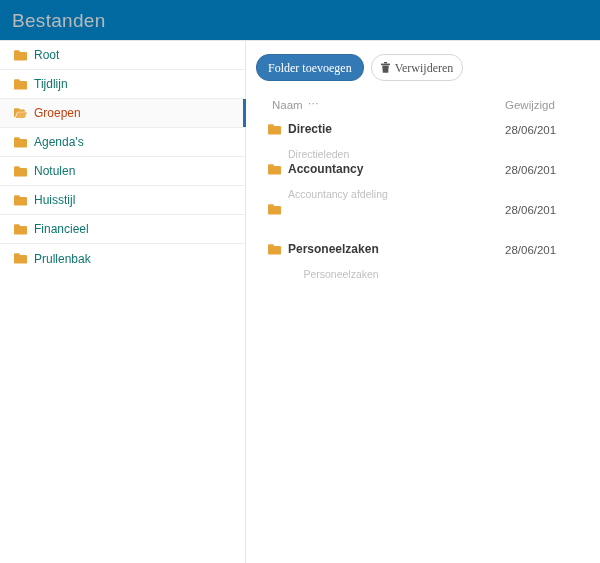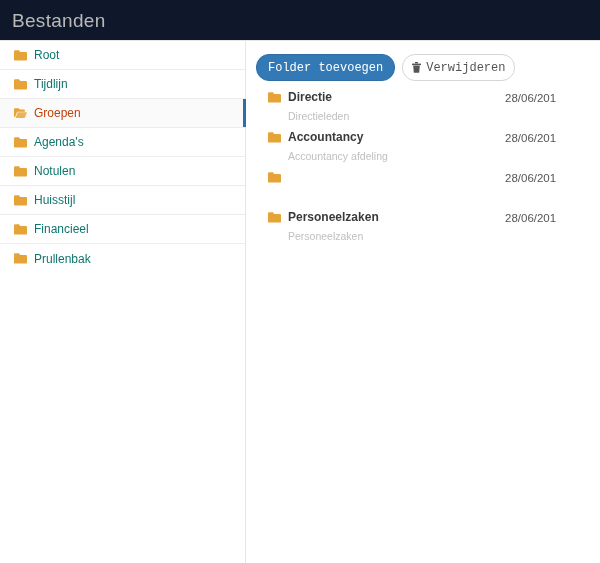--- a/index.html
+++ b/index.html
@@ -22,21 +22,21 @@
   }
 
   
   .page-header {
     height: 41px;
     box-sizing: border-box;
     border-bottom: 1px solid #e6e6e6;
     display: flex;
     align-items: center;
     padding-left: 12px;
-    background: #0f172a;
+    background: #0369a1;
   }
   .page-title {
     font-size: 19px;
     font-weight: 400;
     color: #b9b9b9;
     letter-spacing: 0.3px;
     line-height: 1;
   }
 
   
@@ -109,21 +109,21 @@
     padding: 13px 0 0 10px;
     overflow: hidden;
   }
   .toolbar {
     display: flex;
     align-items: flex-start;
     gap: 7px;
     height: 28px;
   }
   .btn {
-    font-family: Liberation Mono, monospace;
+    font-family: Liberation Serif, serif;
     font-size: 12px;
     line-height: 1;
     height: 27px;
     box-sizing: border-box;
     border-radius: 13px;
     display: inline-flex;
     align-items: center;
     justify-content: center;
     cursor: pointer;
     white-space: nowrap;
@@ -209,22 +209,23 @@
     font-size: 12px;
     color: #3a3a3a;
     font-weight: 700;
     display: block;
     line-height: 1.1;
   }
   .file-desc {
     font-size: 10.5px;
     color: #c0c0c0;
     display: block;
-    margin-top: 7px;
+    margin-top: 13px;
     line-height: 1.1;
+    text-align: right;
   }
   .file-date {
     flex: 0 0 auto;
     width: 95px;
     font-size: 11.5px;
     color: #555555;
     line-height: 1.1;
     padding-top: 1px;
     white-space: nowrap;
     overflow: hidden;
@@ -321,20 +322,27 @@
             <svg viewBox="0 0 9 11" xmlns="http://www.w3.org/2000/svg">
               <rect x="3" y="0" width="3" height="1.4" fill="#555"></rect>
               <rect x="0" y="1.6" width="9" height="1.5" fill="#555"></rect>
               <path d="M1.2 3.4 h6.6 l-0.6 7.3 h-5.4 z" fill="#555"></path>
             </svg>
           </span>
           <span>Verwijderen</span>
         </div>
       </div>
 
+      <div class="list-head">
+        <div class="col-name">
+          <span>Naam</span>
+          <span class="sort-dots">⋯</span>
+        </div>
+        <div class="col-modified">Gewijzigd</div>
+      </div>
 
       <div class="file-list" id="file-list-container">
           <div class="file-row">
             <div class="file-main">
               <span class="folder-ico">
                 <svg viewBox="0 0 13 11" xmlns="http://www.w3.org/2000/svg">
                   <path d="M0 1.5 A1.2 1.2 0 0 1 1.2 0.3 H4.9 L6.3 1.9 H11.8 A1.2 1.2 0 0 1 13 3.1 V9.4 A1.2 1.2 0 0 1 11.8 10.6 H1.2 A1.2 1.2 0 0 1 0 9.4 Z" fill="#e6a338"></path>
                 </svg>
               </span>
               <div class="file-texts">

